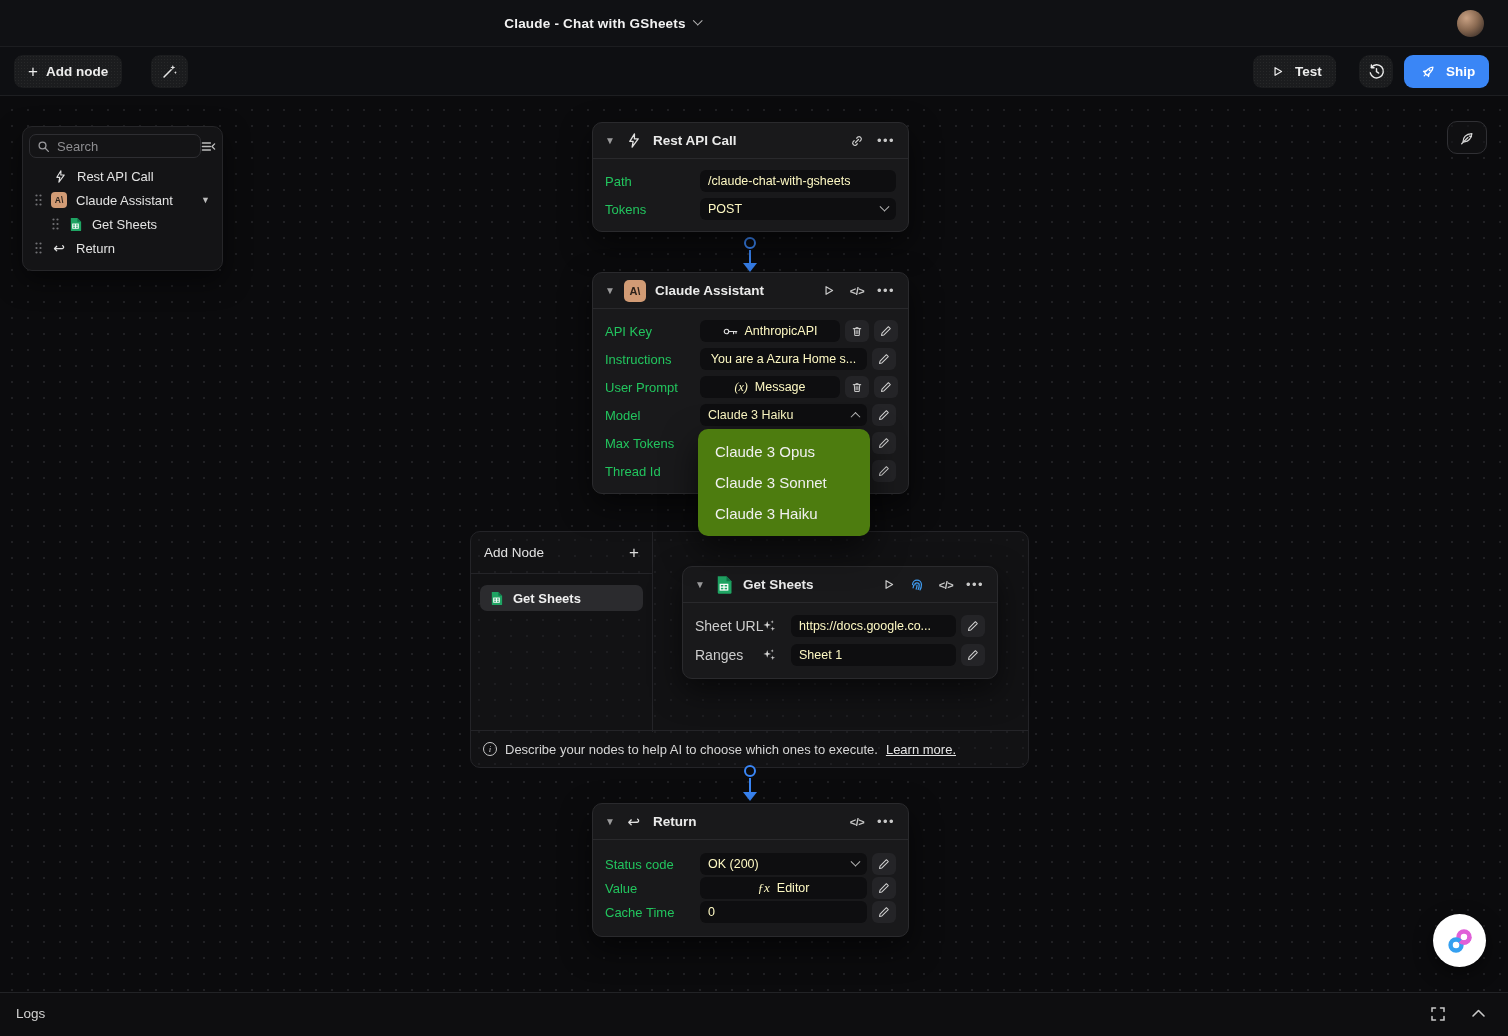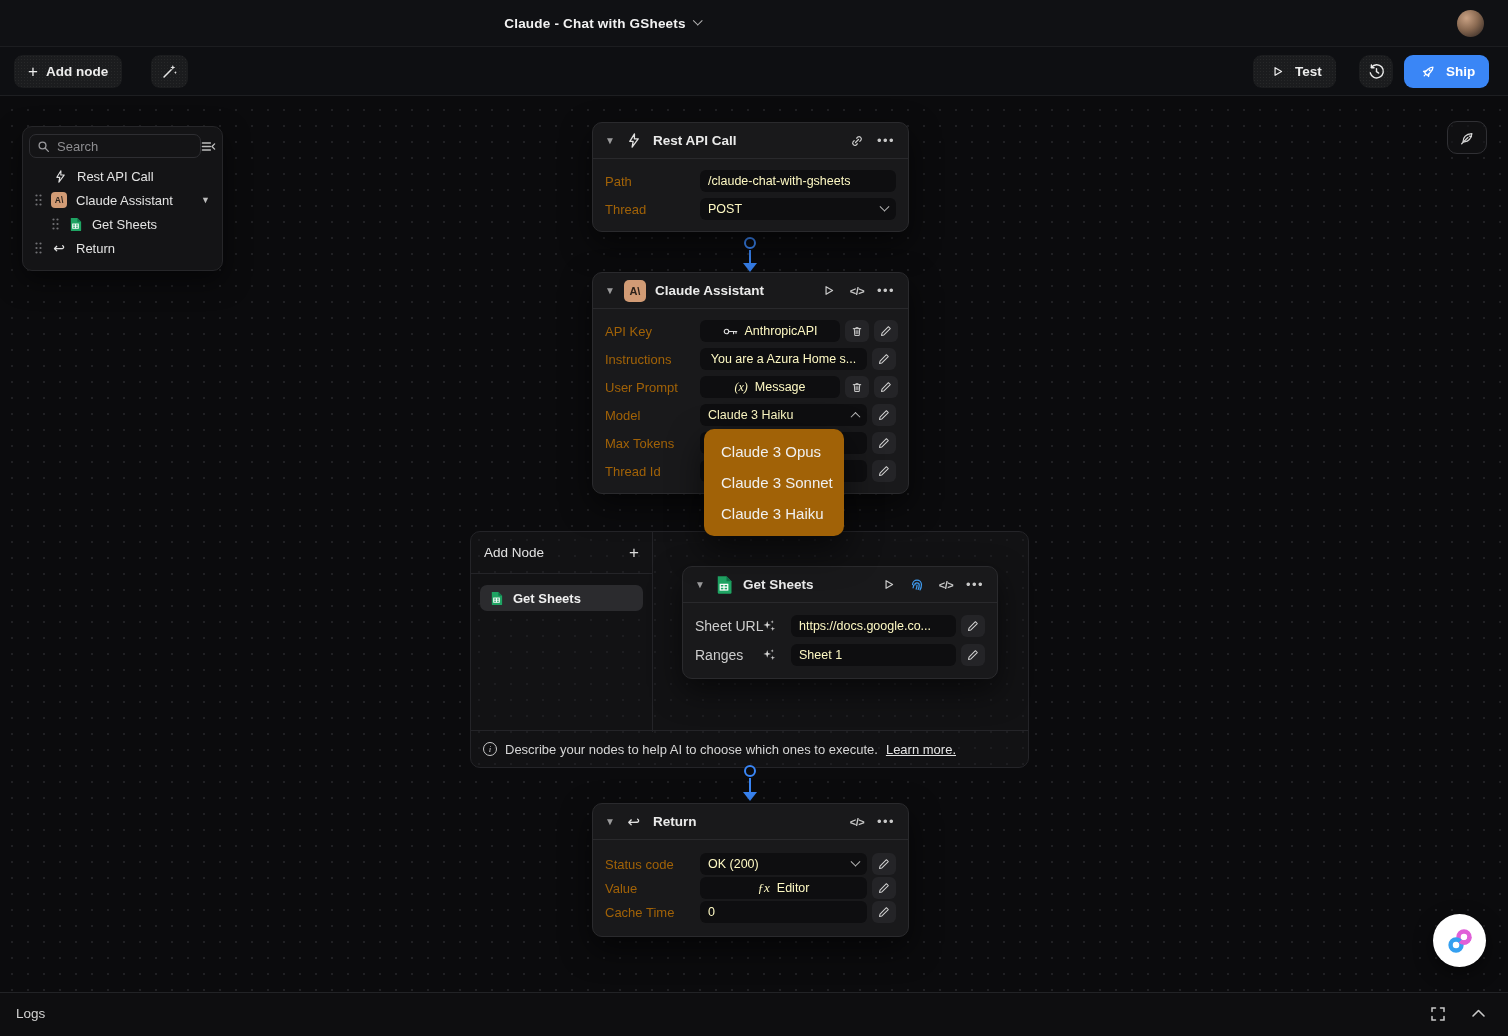--- a/index.html
+++ b/index.html
@@ -40,21 +40,21 @@
           box-shadow:0 12px 30px rgba(0,0,0,.55); z-index:3; }
   .node-header { height:36px; display:flex; align-items:center; gap:9px; padding:0 12px; border-bottom:1px solid #29292c; }
   .hdr-chev { font-size:10px; color:#9a9a9b; line-height:1; }
   .node-title { font-size:13.5px; font-weight:600; color:#eaeaea; white-space:nowrap; }
   .hdr-spacer { flex:1; }
   .hdr-icon { display:flex; align-items:center; justify-content:center; width:20px; height:20px; color:#c9c9c9; }
   .code-glyph { font-size:11px; color:#c9c9c9; letter-spacing:-.5px; font-weight:600; }
   .dots-glyph { font-size:13px; color:#c9c9c9; letter-spacing:1.5px; line-height:0; }
   .node-body { display:flex; flex-direction:column; gap:6px; padding:11px 12px; }
   .frow { display:flex; align-items:center; height:22px; }
-  .lbl { width:95px; flex:none; font-size:13px; color:#a16207; white-space:nowrap; }
+  .lbl { width:95px; flex:none; font-size:13px; color:#22c55e; white-space:nowrap; }
   .field { flex:1; min-width:0; background:#0e0e10; border-radius:6px; height:22px; display:flex; align-items:center;
            padding:0 8px; color:#fef9c3; font-size:12.5px; white-space:nowrap; overflow:hidden; }
   .field .ellip { overflow:hidden; text-overflow:ellipsis; }
   .field-center { justify-content:center; gap:7px; }
   .pill-fixed { flex:none; width:140px; }
   .iconbtn { flex:none; width:24px; height:22px; margin-left:5px; background:#242427; border-radius:6px;
              display:flex; align-items:center; justify-content:center; }
   .chev { width:7px; height:7px; border-right:1.6px solid #b9b9b9; border-bottom:1.6px solid #b9b9b9; flex:none; }
   .chev-down { transform:rotate(45deg) translate(-2px,-2px); }
   .chev-up { transform:rotate(-135deg) translate(-1px,-1px); }
@@ -74,22 +74,22 @@
                       font-family:"Liberation Sans", sans-serif; }
   .search-box input::placeholder { color:#8d8d90; }
   .plist { margin-top:6px; display:flex; flex-direction:column; }
   .pitem { display:flex; align-items:center; gap:9px; height:24px; padding:0 6px; border-radius:6px; font-size:13px; color:#e3e3e3; }
   .pitem .drag { width:7px; flex:none; display:flex; }
   .pitem.indent { padding-left:23px; }
   .pitem-label { white-space:nowrap; }
   .pitem-chevron { margin-left:auto; font-size:9px; color:#bdbdbd; }
 
   
-  .dropdown { position:absolute; left:698px; top:429px; width:140px; background:#a16207; border-radius:10px; z-index:8;
-              box-shadow:0 14px 34px rgba(0,0,0,.6); padding:7px 0;margin-left:6px; }
+  .dropdown { position:absolute; left:698px; top:429px; width:172px; background:#4d7c0f; border-radius:10px; z-index:8;
+              box-shadow:0 14px 34px rgba(0,0,0,.6); padding:7px 0; }
   .dd-item { height:31px; display:flex; align-items:center; padding:0 17px; font-size:15px; color:#f0f0f0; white-space:nowrap; }
 
   
   .group { position:absolute; left:470px; top:531px; width:559px; height:237px; background:#121214; border:1px solid #242428;
            border-radius:10px; z-index:1;
            background-image:radial-gradient(circle, #1d1d20 1px, transparent 1.2px); background-size:16px 16px; }
   .group-vdivider { position:absolute; left:181px; top:0; width:1px; height:200px; background:#242428; }
   .group-hdr { position:absolute; left:0; top:0; width:181px; height:42px; display:flex; align-items:center; padding:0 13px;
                border-bottom:1px solid #242428; }
   .group-hdr-title { font-size:13.5px; color:#e2e2e2; }
@@ -292,21 +292,21 @@
         </span>
     </div>
     <div class="node-body">
       <div class="frow">
         <span class="lbl">Path</span>
         <div class="field">
           <span class="ellip">/claude-chat-with-gsheets</span>
         </div>
       </div>
       <div class="frow">
-        <span class="lbl">Thread</span>
+        <span class="lbl">Tokens</span>
         <div class="field">
           <span>POST</span>
           <span class="chev chev-down field-chev"></span>
         </div>
       </div>
     </div>
   </div>
 
   <div class="conn" style="left:744px; top:237px;">
     <div class="conn-circle"></div>

